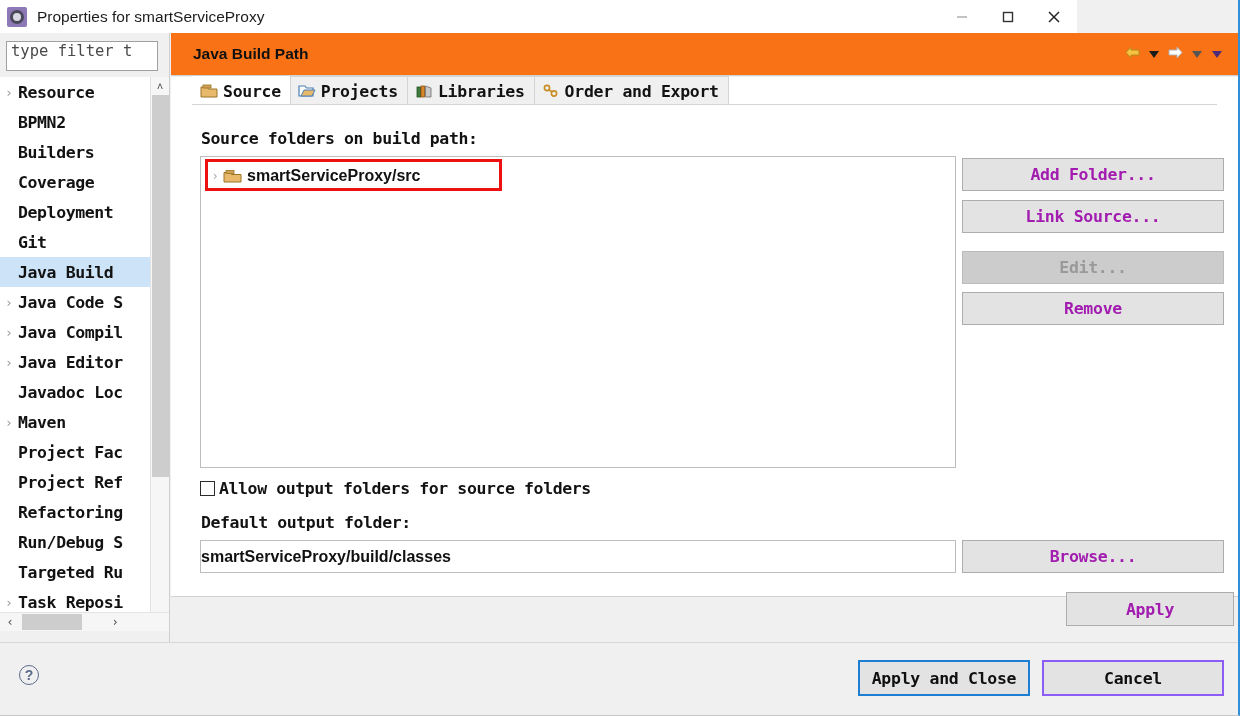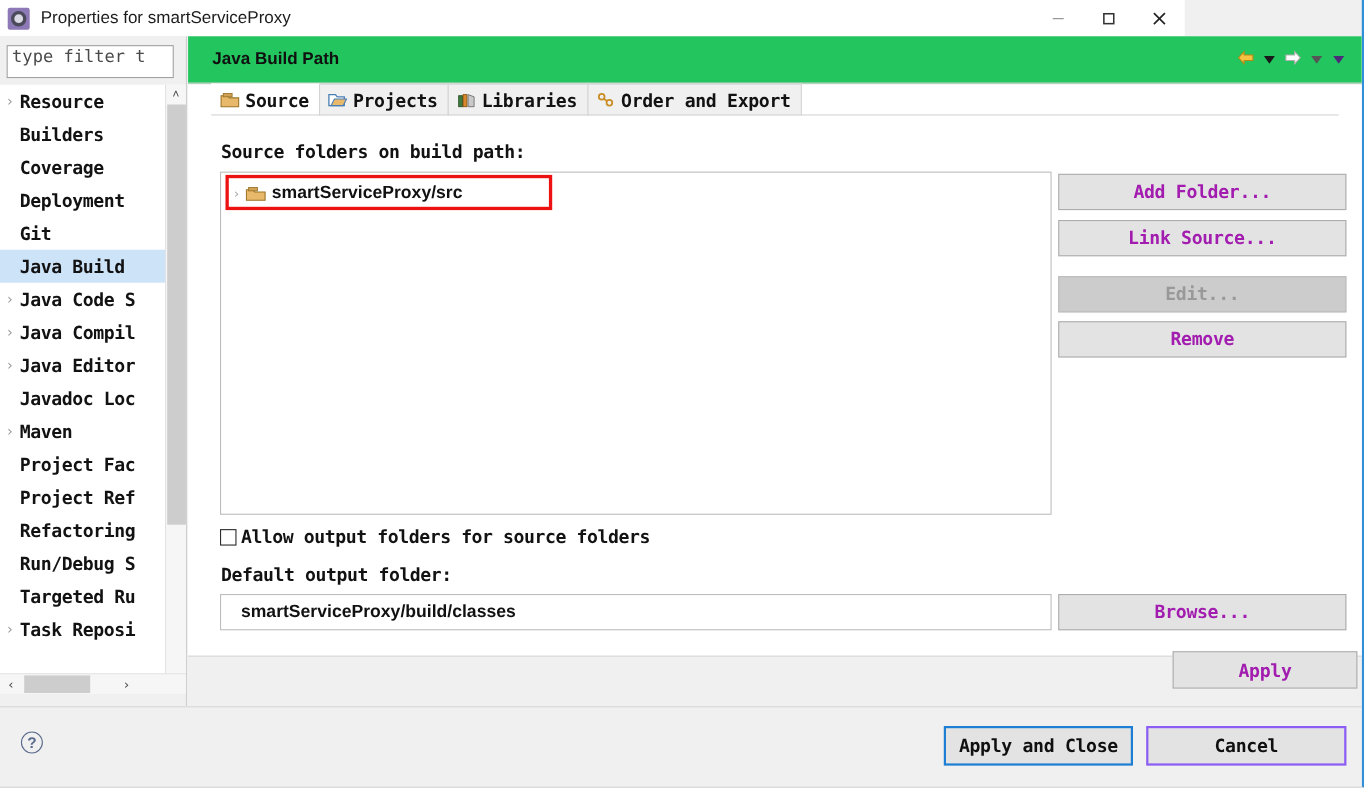--- a/index.html
+++ b/index.html
@@ -204,21 +204,21 @@
     width: 1067px;
     height: 609px;
     background: #f0f0f0;
     box-sizing: border-box;
   }
   .page-header {
     position: absolute;
     left: 0; top: 0;
     width: 1067px;
     height: 43px;
-    background: #22c55e;
+    background: #f97316;
     border-bottom: 1px solid #d2d2d2;
     box-sizing: border-box;
     display: flex;
     align-items: center;
   }
   .page-title {
     margin-left: 22px;
     font-family: "Liberation Sans", sans-serif;
     font-size: 15.5px;
     font-weight: bold;
@@ -411,21 +411,21 @@
   .text-field {
     position: absolute;
     left: 200px; top: 540px;
     width: 756px;
     height: 33px;
     background: #ffffff;
     border: 1px solid #bdbdbd;
     box-sizing: border-box;
     display: flex;
     align-items: center;
-    padding-left: 18px;
+    padding-left: 0;
     font-family: "Liberation Sans", sans-serif;
     font-size: 16px;
     font-weight: bold;
     color: #111111;
   }
 
   
   .footer {
     position: absolute;
     left: 0; top: 642px;
@@ -506,20 +506,24 @@
 
     <div class="filter-box">
       <span>type filter t</span>
     </div>
 
     <div class="tree">
       <div class="tree-list">
         <div class="tree-item">
           <span class="twisty">›</span>
           <span class="tree-label">Resource</span>
+        </div>
+        <div class="tree-item">
+          <span class="twisty"></span>
+          <span class="tree-label">BPMN2</span>
         </div>
         <div class="tree-item">
           <span class="twisty"></span>
           <span class="tree-label">Builders</span>
         </div>
         <div class="tree-item">
           <span class="twisty"></span>
           <span class="tree-label">Coverage</span>
         </div>
         <div class="tree-item">

